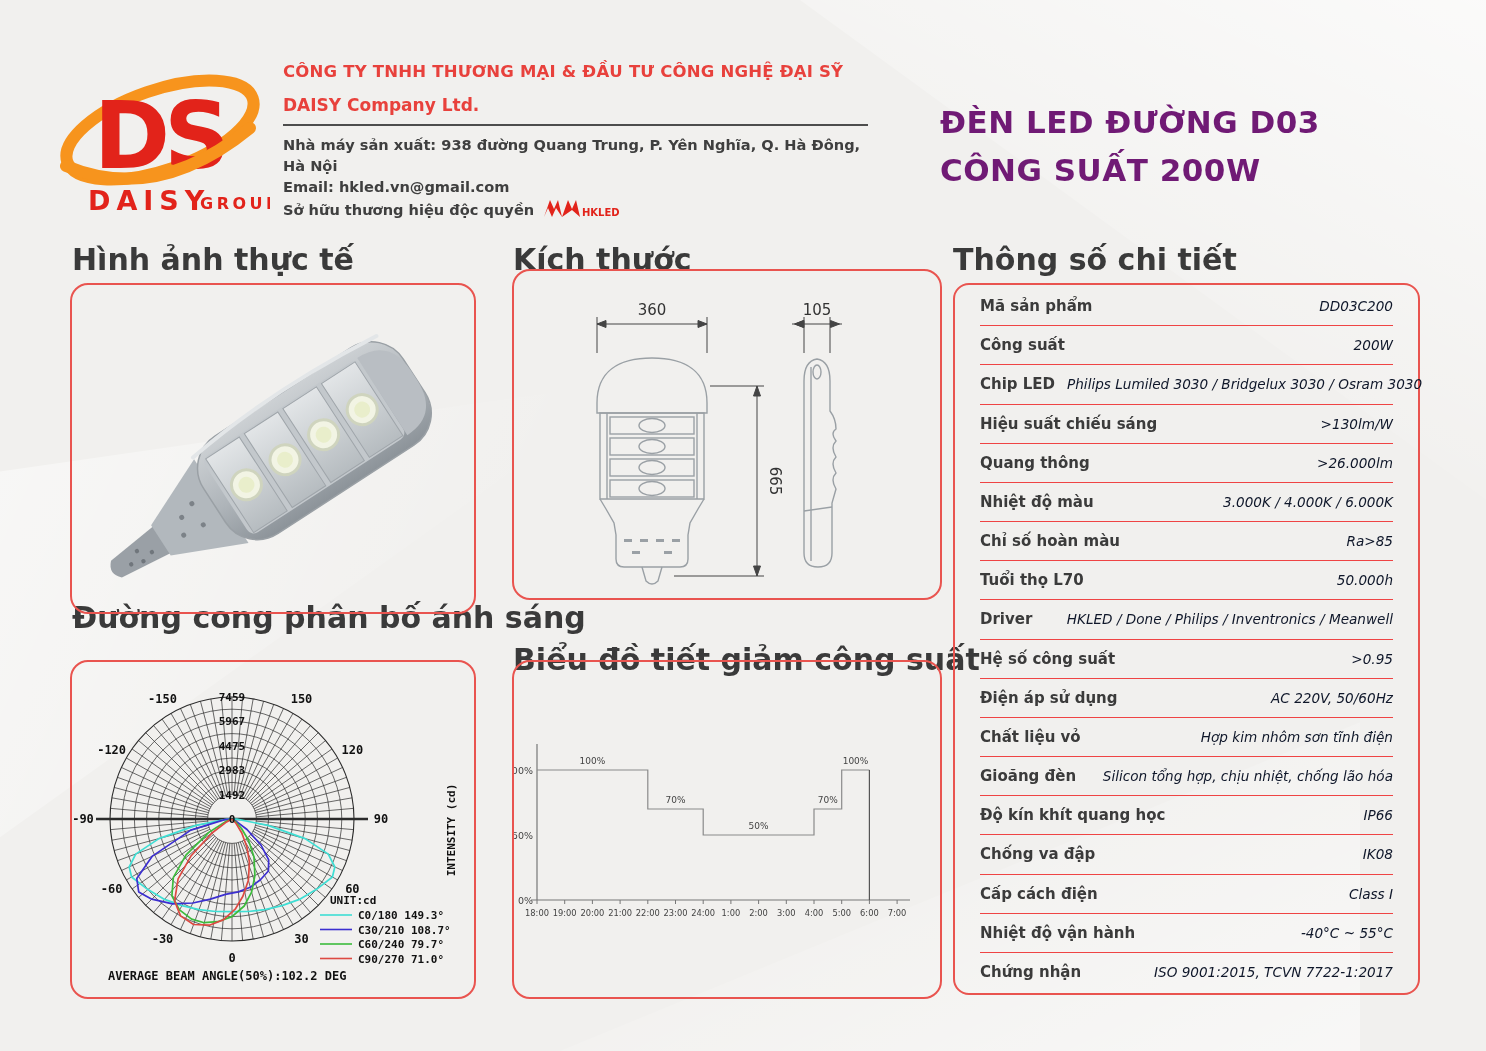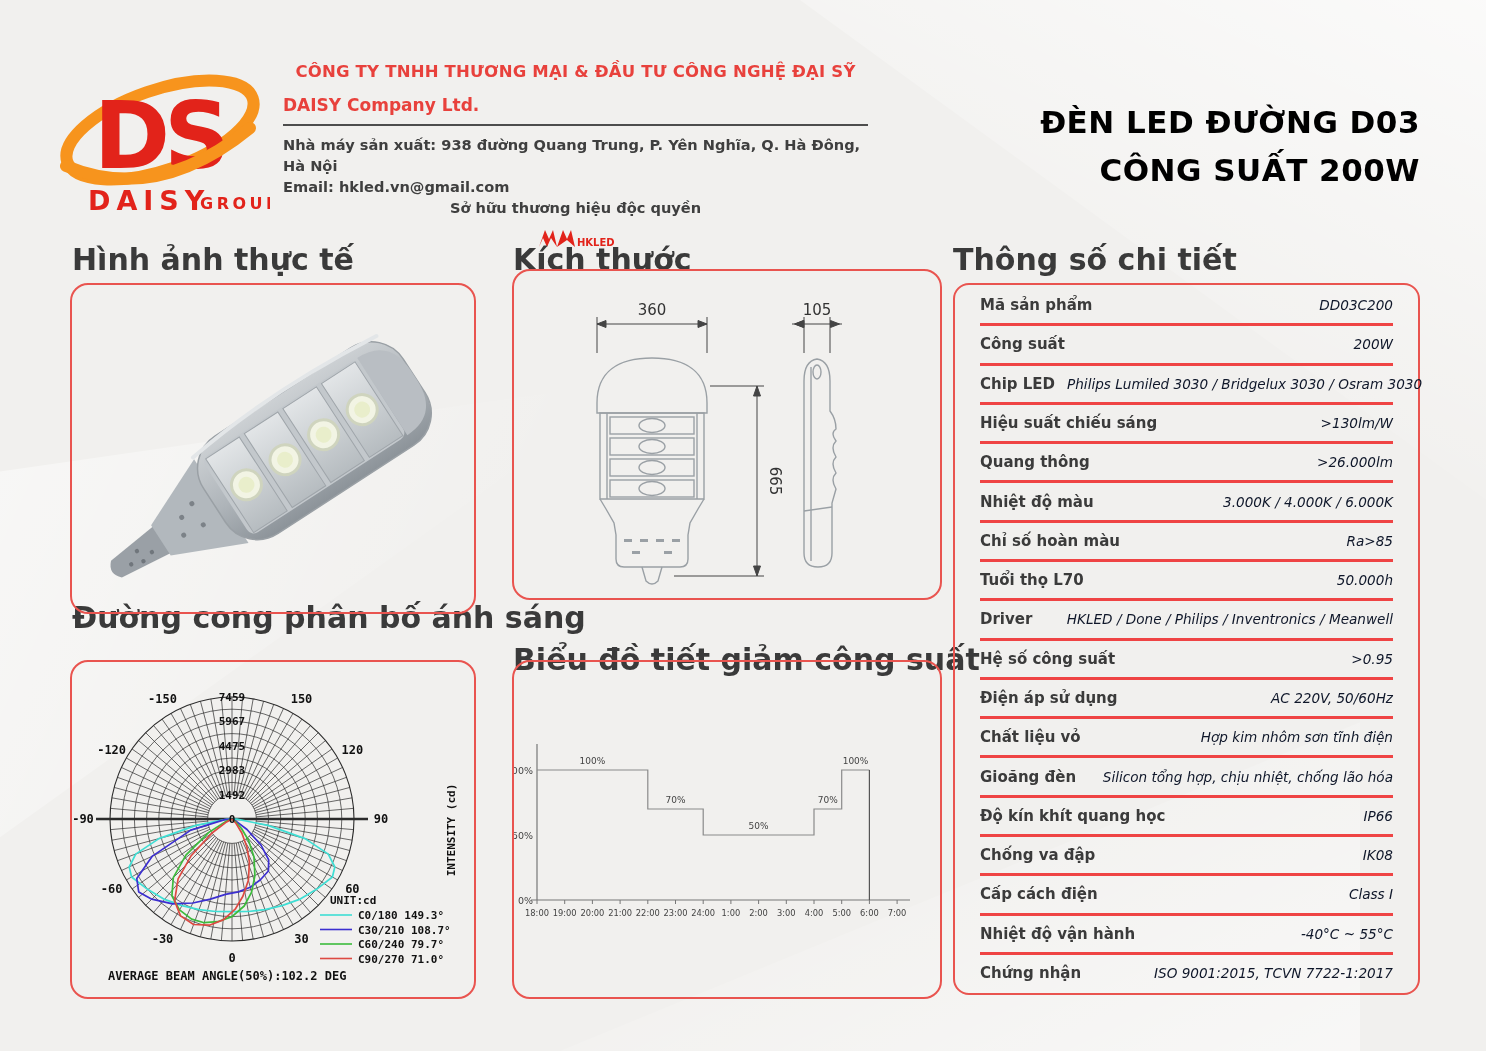--- a/index.html
+++ b/index.html
@@ -5,33 +5,33 @@
   html,body{margin:0;padding:0;}
   .page{position:relative;width:1486px;height:1051px;background:#f1f0ee;overflow:hidden;
         font-family:"DejaVu Sans","Liberation Sans",sans-serif;color:#3b3b3b;}
   .bgshape{position:absolute;pointer-events:none;}
   .bg1{left:800px;top:0;width:700px;height:600px;background:linear-gradient(205deg,rgba(255,255,255,.7),rgba(255,255,255,0) 60%);clip-path:polygon(100% 0,0 0,100% 85%);}
   .bg2{left:-60px;top:380px;width:700px;height:500px;background:linear-gradient(115deg,rgba(255,255,255,.55),rgba(255,255,255,0) 70%);clip-path:polygon(0 20%,100% 0,0 100%);}
   .bg3{left:560px;top:640px;width:800px;height:411px;background:linear-gradient(335deg,rgba(255,255,255,.5),rgba(255,255,255,0) 65%);clip-path:polygon(0 100%,100% 20%,100% 100%);}
 
   .hdr-logo{position:absolute;left:52px;top:58px;width:218px;height:162px;}
   .hdr-company{position:absolute;left:283px;top:62px;width:585px;}
-  .hdr-company .l1{color:#e8413c;font-size:16.5px;font-weight:bold;letter-spacing:.2px;text-align:center;}
+  .hdr-company .l1{color:#e8413c;font-size:16.5px;font-weight:bold;letter-spacing:.2px;}
   .hdr-company .l2{color:#e8413c;font-size:17px;font-weight:bold;margin-top:14px;}
   .hdr-company .rule{height:2px;background:#4d4d4d;margin:9px 0 8px 0;}
   .hdr-company .info{font-size:14.6px;font-weight:bold;color:#3f3f3f;line-height:1.45;}
-  .hdr-company .tm{display:flex;align-items:center;gap:8px;flex-direction:column;}
-  .ptitle{position:absolute;right:66px;top:98px;width:480px;text-align:right;color:#000000;
+  .hdr-company .tm{display:flex;align-items:center;gap:8px;}
+  .ptitle{position:absolute;right:66px;top:98px;width:480px;color:#701a75;
           font-size:31px;font-weight:bold;line-height:1.55;letter-spacing:.5px;}
   .sechead{position:absolute;font-size:30px;font-weight:bold;color:#3a3a3a;}
   .panel{position:absolute;border:2px solid #e9544f;border-radius:18px;}
   .spec-wrap{position:absolute;left:953px;top:283px;width:467px;height:712px;border:2px solid #e9544f;
              border-radius:16px;box-sizing:border-box;display:flex;flex-direction:column;padding:2px 25px;}
   .spec-row{flex:1;display:flex;align-items:center;justify-content:space-between;gap:12px;
-            border-bottom:3px solid #ef4444;}
+            border-bottom:1px solid #ef4444;}
   .spec-row:last-child{border-bottom:none;}
   .spec-label{font-size:15px;font-weight:bold;color:#3b3b3b;white-space:nowrap;}
   .spec-value{font-size:13.6px;font-style:italic;color:#0f172a;text-align:right;white-space:nowrap;}
   svg text{user-select:none;}
 </style>
 </head>
 <body>
 
 <div class="page">
   <div class="bgshape bg1"></div>

